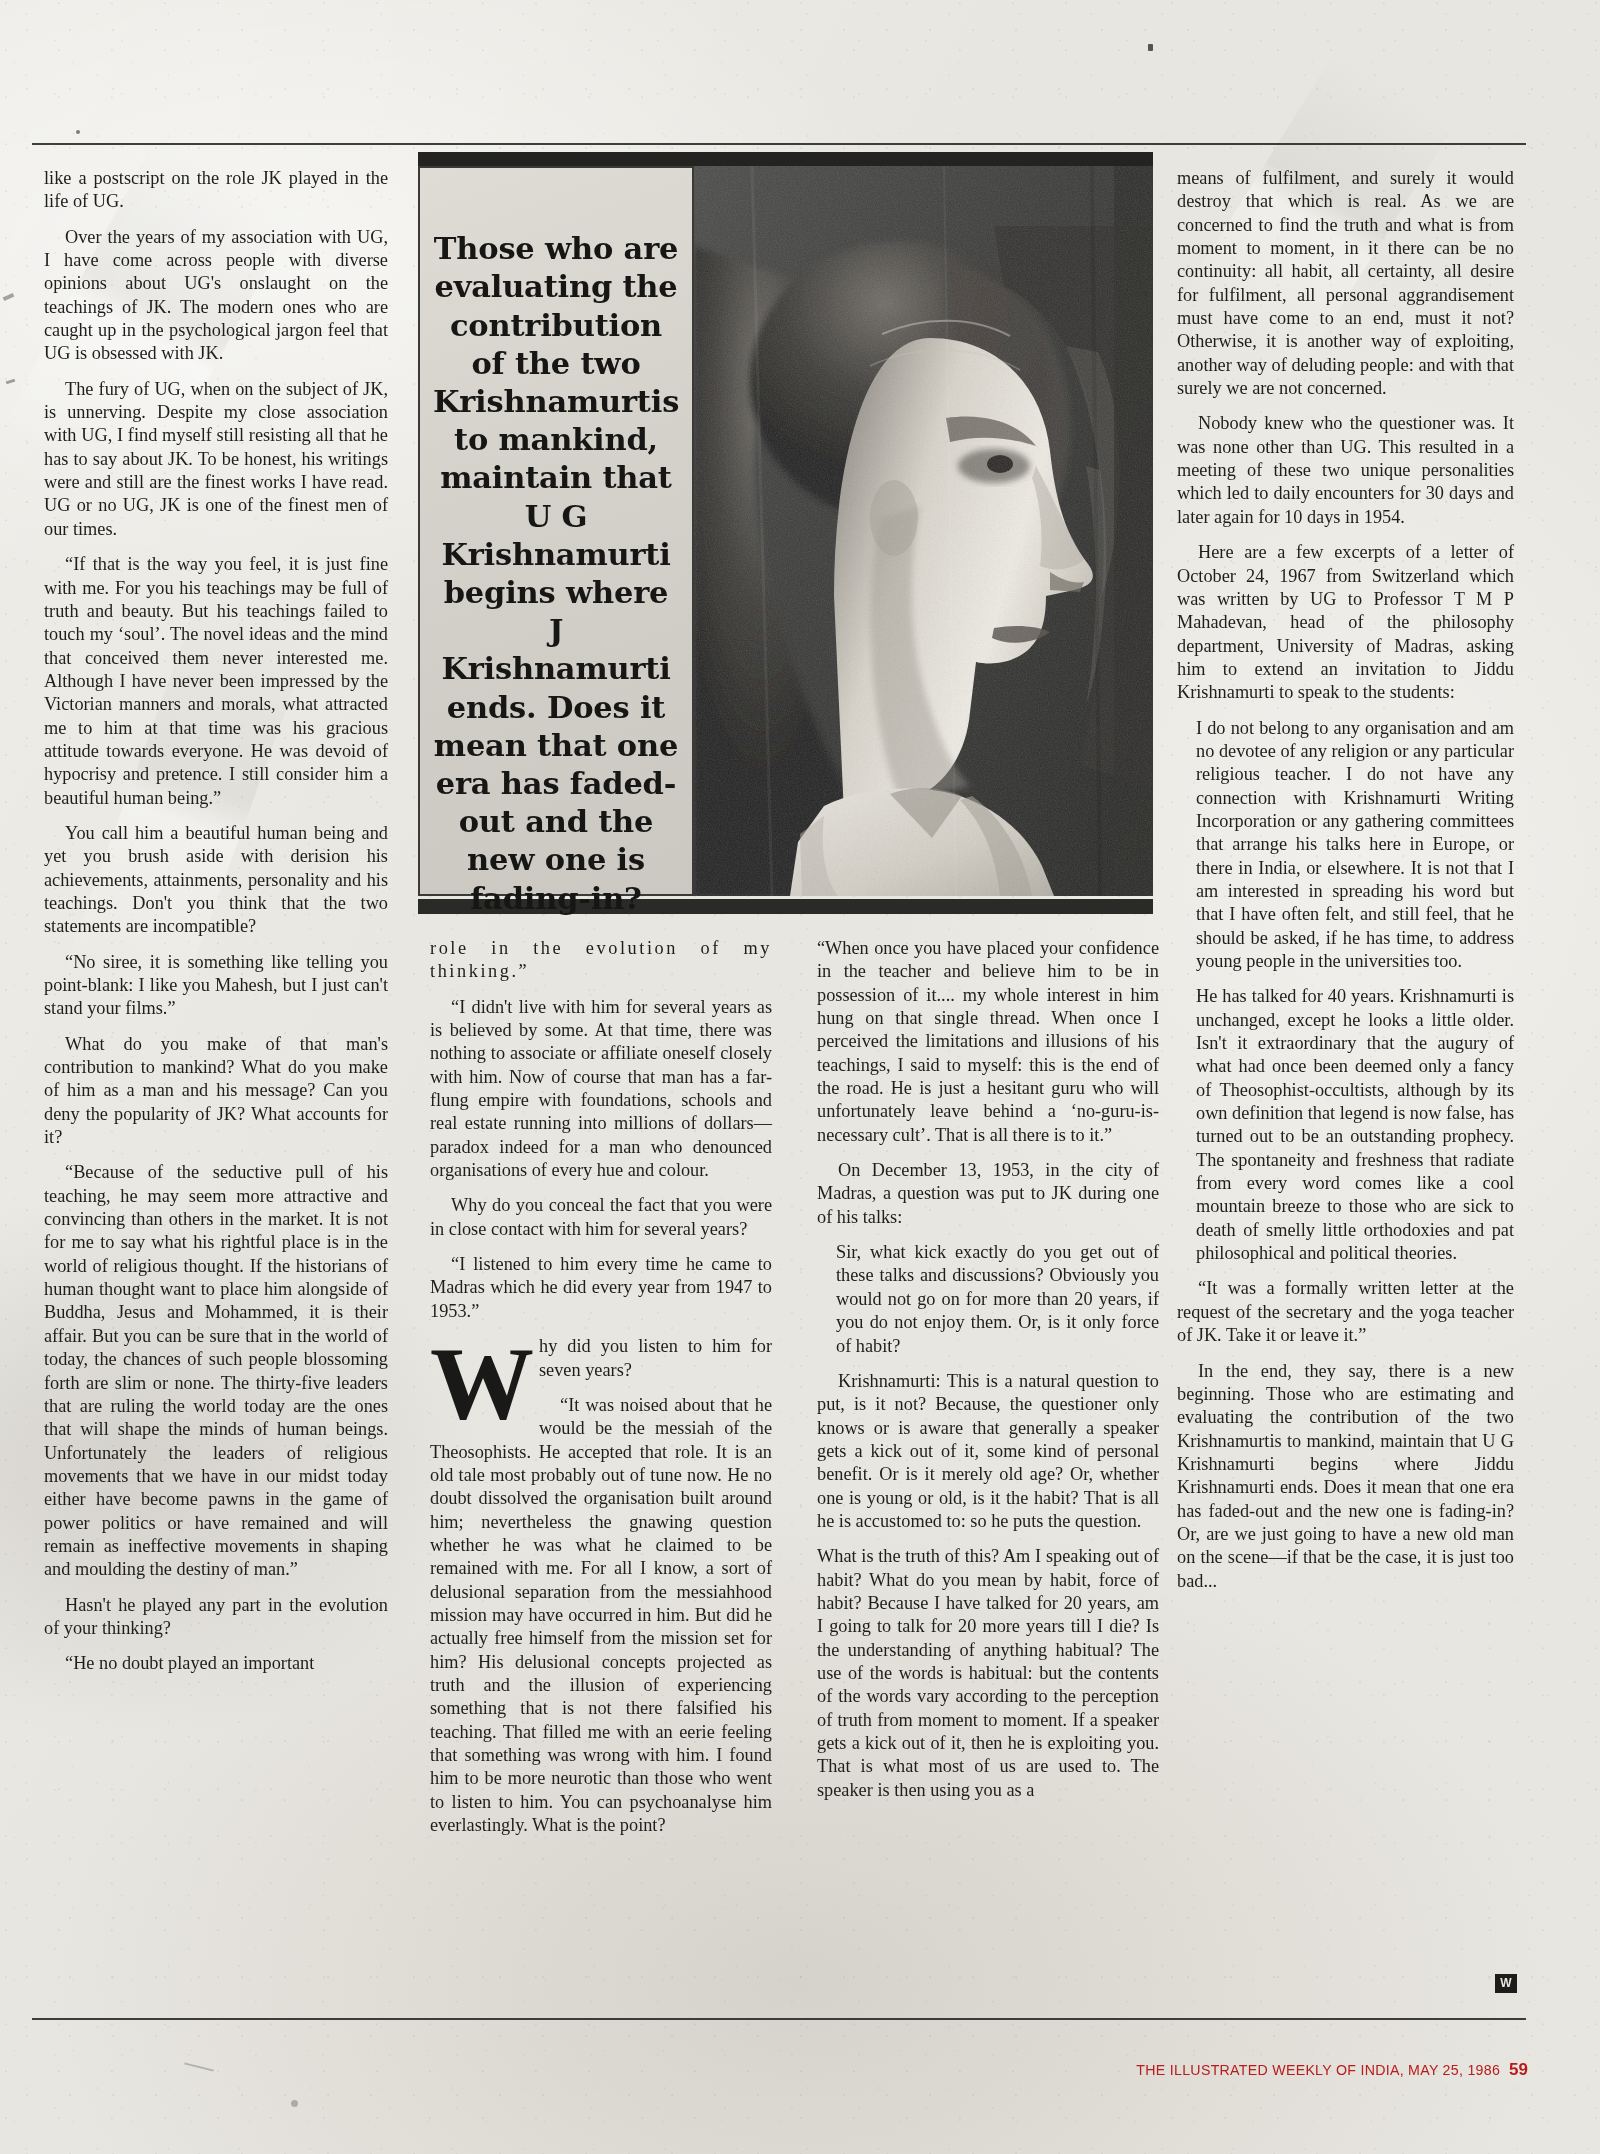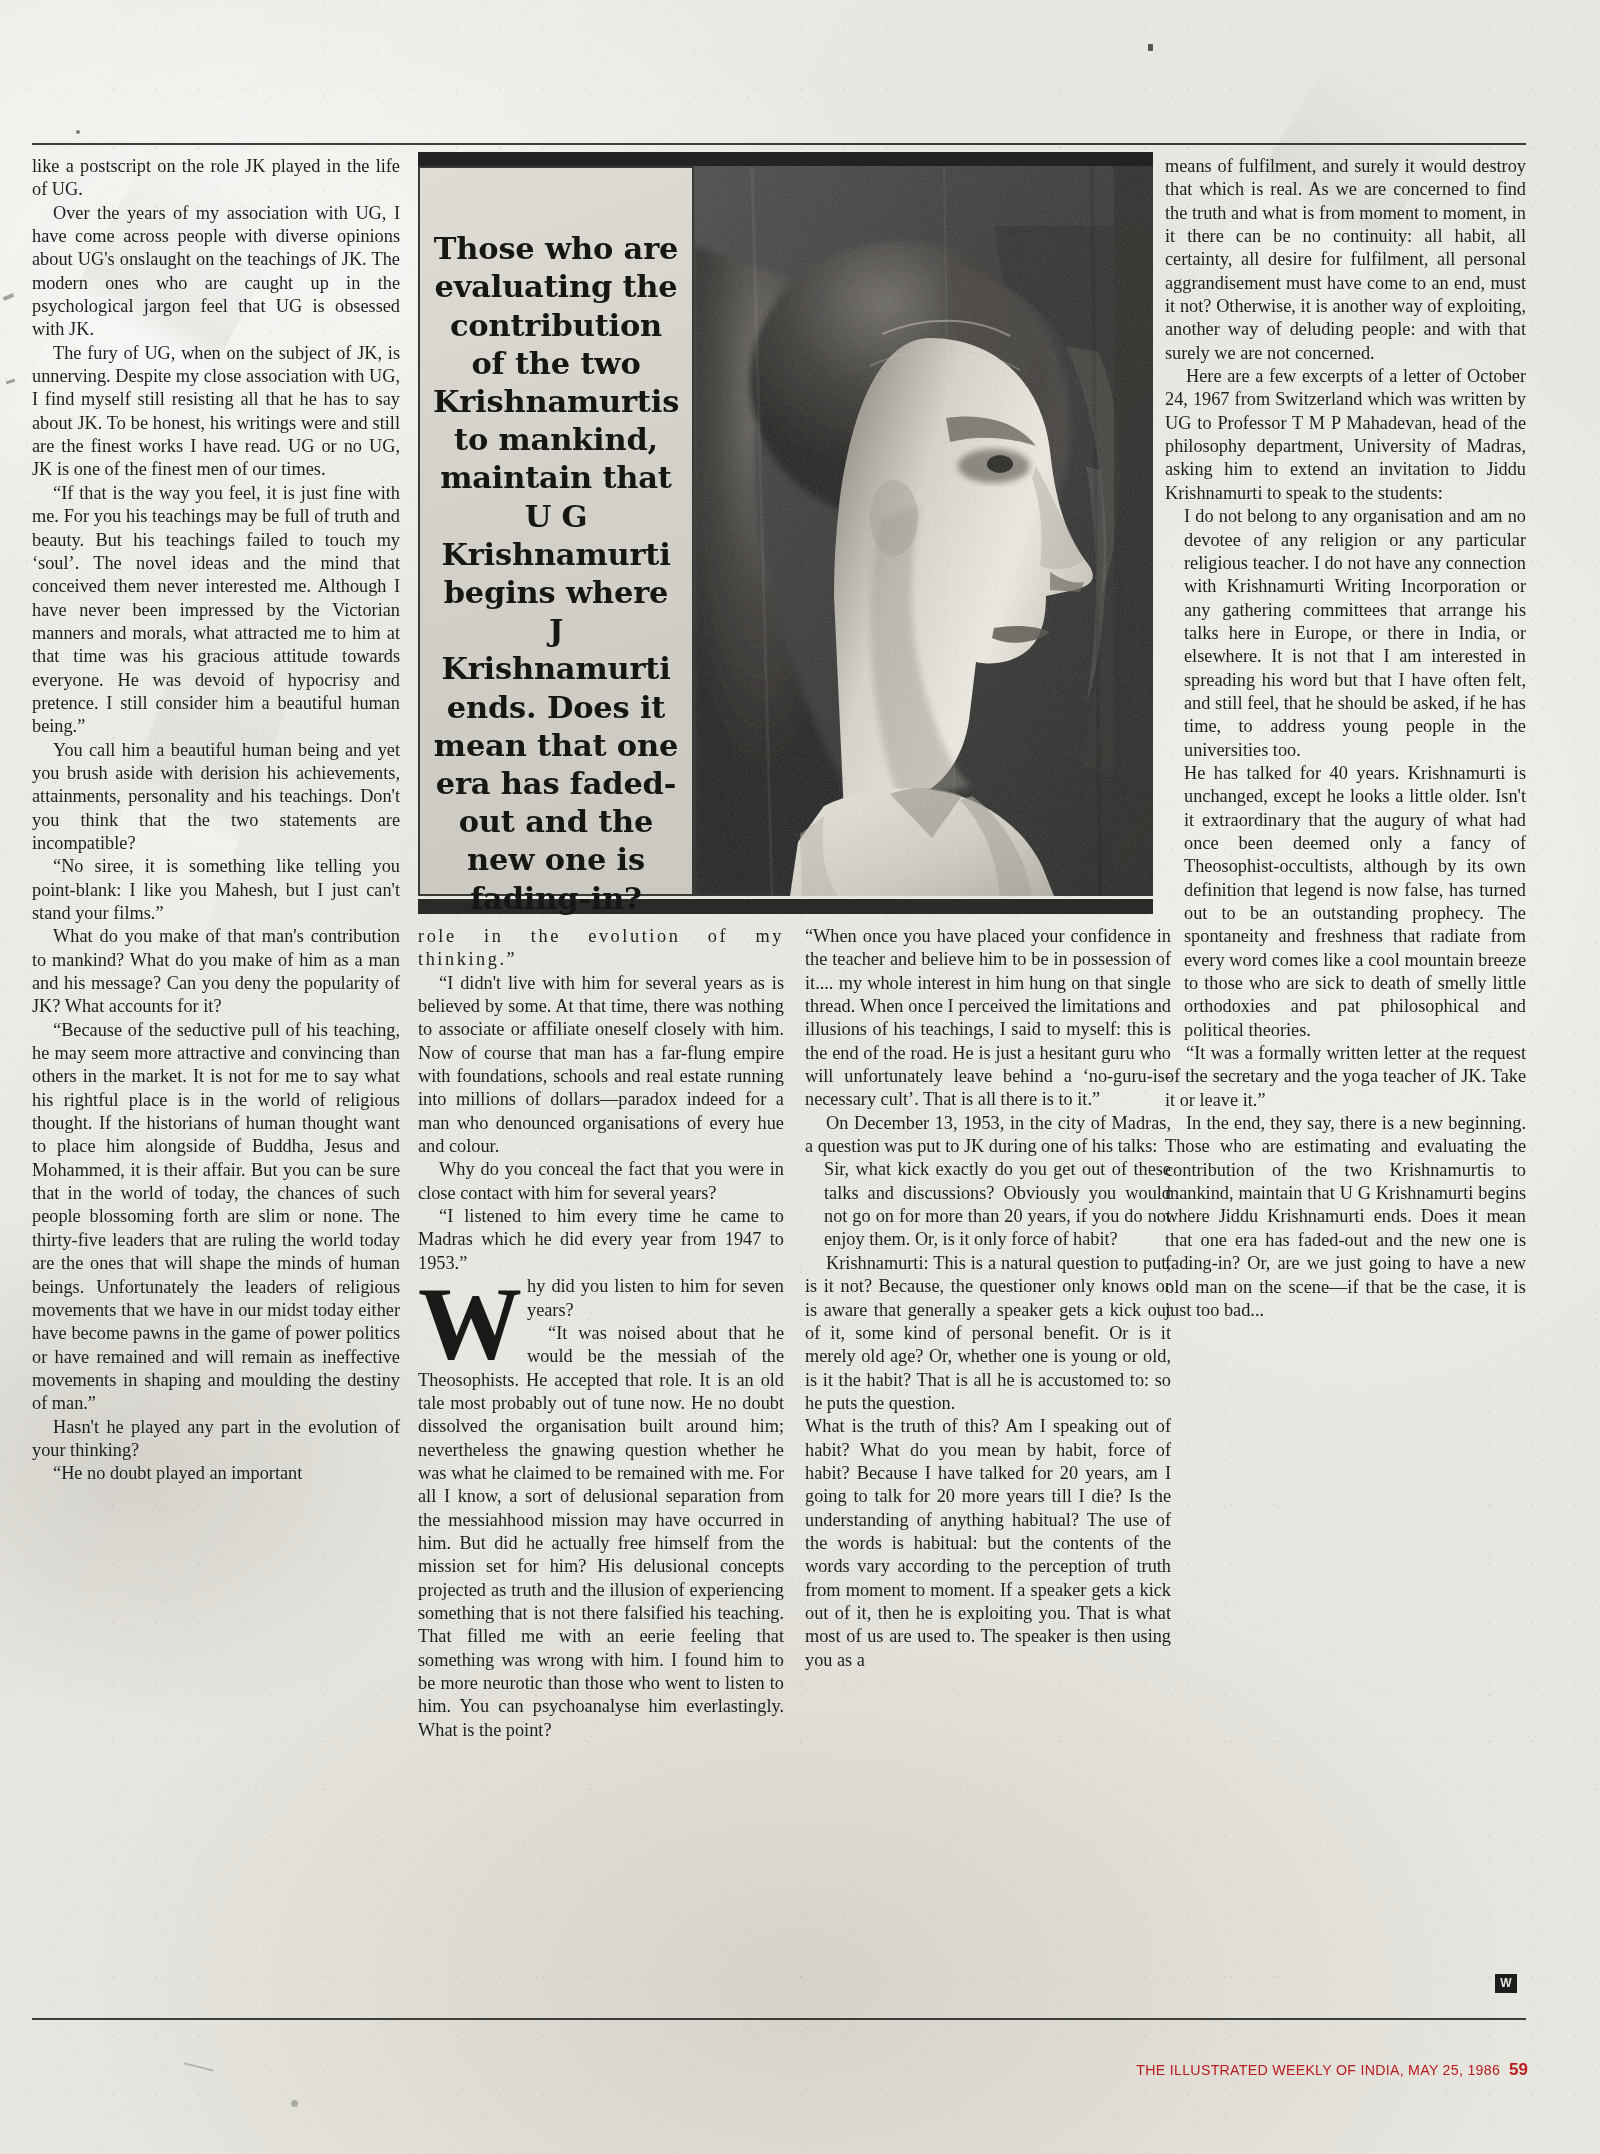--- a/index.html
+++ b/index.html
@@ -102,21 +102,21 @@
   .col {
     position: absolute;
     font-size: 18.3px;
     line-height: 23.35px;
     text-align: justify;
     text-justify: inter-word;
     color: #1e1e1c;
     -webkit-font-smoothing: antialiased;
   }
   .col p {
-    margin: 0;
+    margin: 12px;
     text-indent: 1.15em;
     hyphens: none;
   }
   .col p.noindent { text-indent: 0; }
 
   #col-left  { left: 32px;  top: 155px; width: 368px; }
   #col-mid   { left: 418px; top: 925px; width: 366px; }
   #col-right { left: 805px; top: 925px; width: 366px; }
   #col-far   { left: 1165px; top: 155px; width: 361px; }
 
@@ -393,20 +393,21 @@
       <p>On December 13, 1953, in the city of Madras, a question was put to JK during one of his talks:</p>
       <div class="blockquote">
         <p>Sir, what kick exactly do you get out of these talks and discussions? Obviously you would not go on for more than 20 years, if you do not enjoy them. Or, is it only force of habit?</p>
       </div>
       <p>Krishnamurti: This is a natural question to put, is it not? Because, the questioner only knows or is aware that generally a speaker gets a kick out of it, some kind of personal benefit. Or is it merely old age? Or, whether one is young or old, is it the habit? That is all he is accustomed to: so he puts the question.</p>
       <p class="noindent">What is the truth of this? Am I speaking out of habit? What do you mean by habit, force of habit? Because I have talked for 20 years, am I going to talk for 20 more years till I die? Is the understanding of anything habitual? The use of the words is habitual: but the contents of the words vary according to the perception of truth from moment to moment. If a speaker gets a kick out of it, then he is exploiting you. That is what most of us are used to. The speaker is then using you as a</p>
     </div>
 
     <div class="col" id="col-far">
       <p class="noindent">means of fulfilment, and surely it would destroy that which is real. As we are concerned to find the truth and what is from moment to moment, in it there can be no continuity: all habit, all certainty, all desire for fulfilment, all personal aggrandisement must have come to an end, must it not? Otherwise, it is another way of exploiting, another way of deluding people: and with that surely we are not concerned.</p>
+      <p>Nobody knew who the questioner was. It was none other than UG. This resulted in a meeting of these two unique personalities which led to daily encounters for 30 days and later again for 10 days in 1954.</p>
       <p>Here are a few excerpts of a letter of October 24, 1967 from Switzerland which was written by UG to Professor T M P Mahadevan, head of the philosophy department, University of Madras, asking him to extend an invitation to Jiddu Krishnamurti to speak to the students:</p>
       <div class="blockquote">
         <p>I do not belong to any organisation and am no devotee of any religion or any particular religious teacher. I do not have any connection with Krishnamurti Writing Incorporation or any gathering committees that arrange his talks here in Europe, or there in India, or elsewhere. It is not that I am interested in spreading his word but that I have often felt, and still feel, that he should be asked, if he has time, to address young people in the universities too.</p>
         <p>He has talked for 40 years. Krishnamurti is unchanged, except he looks a little older. Isn't it extraordinary that the augury of what had once been deemed only a fancy of Theosophist-occultists, although by its own definition that legend is now false, has turned out to be an outstanding prophecy. The spontaneity and freshness that radiate from every word comes like a cool mountain breeze to those who are sick to death of smelly little orthodoxies and pat philosophical and political theories.</p>
       </div>
       <p>“It was a formally written letter at the request of the secretary and the yoga teacher of JK. Take it or leave it.”</p>
       <p>In the end, they say, there is a new beginning. Those who are estimating and evaluating the contribution of the two Krishnamurtis to mankind, maintain that U G Krishnamurti begins where Jiddu Krishnamurti ends. Does it mean that one era has faded-out and the new one is fading-in? Or, are we just going to have a new old man on the scene—if that be the case, it is just too bad...</p>
     </div>
 
     <div class="endmark">W</div>

